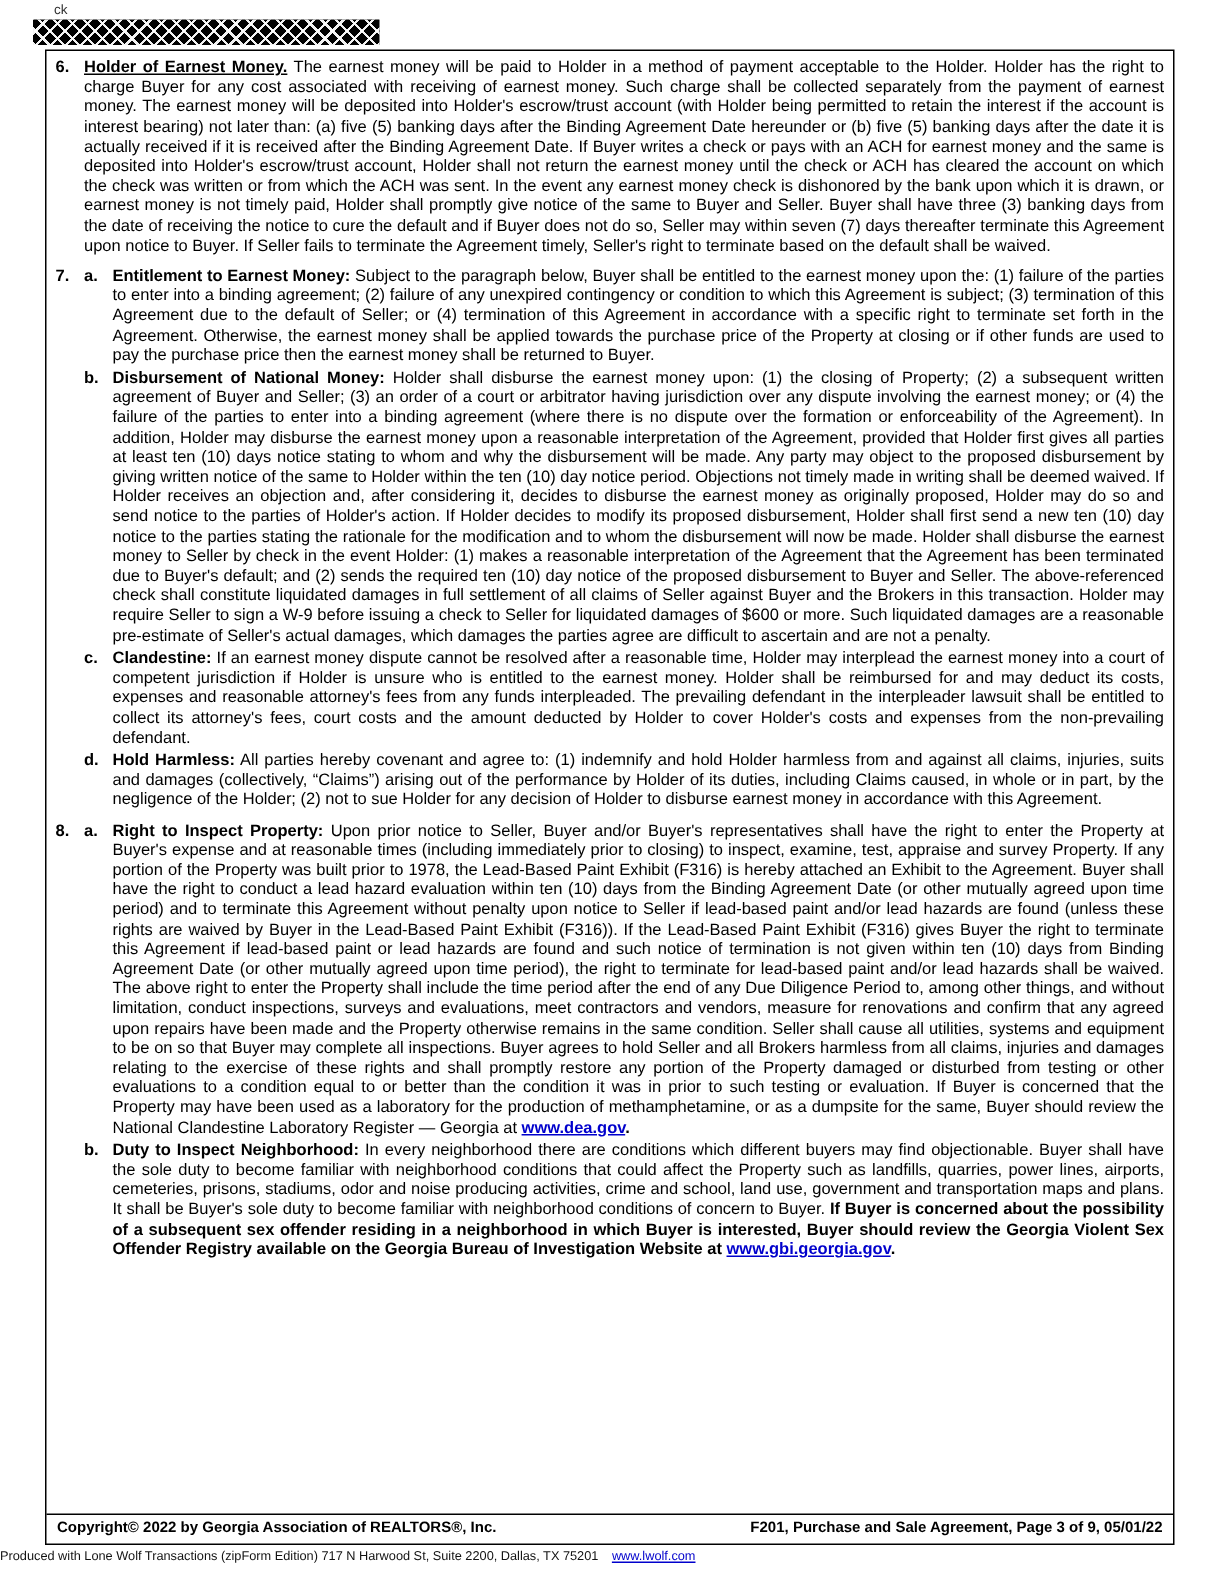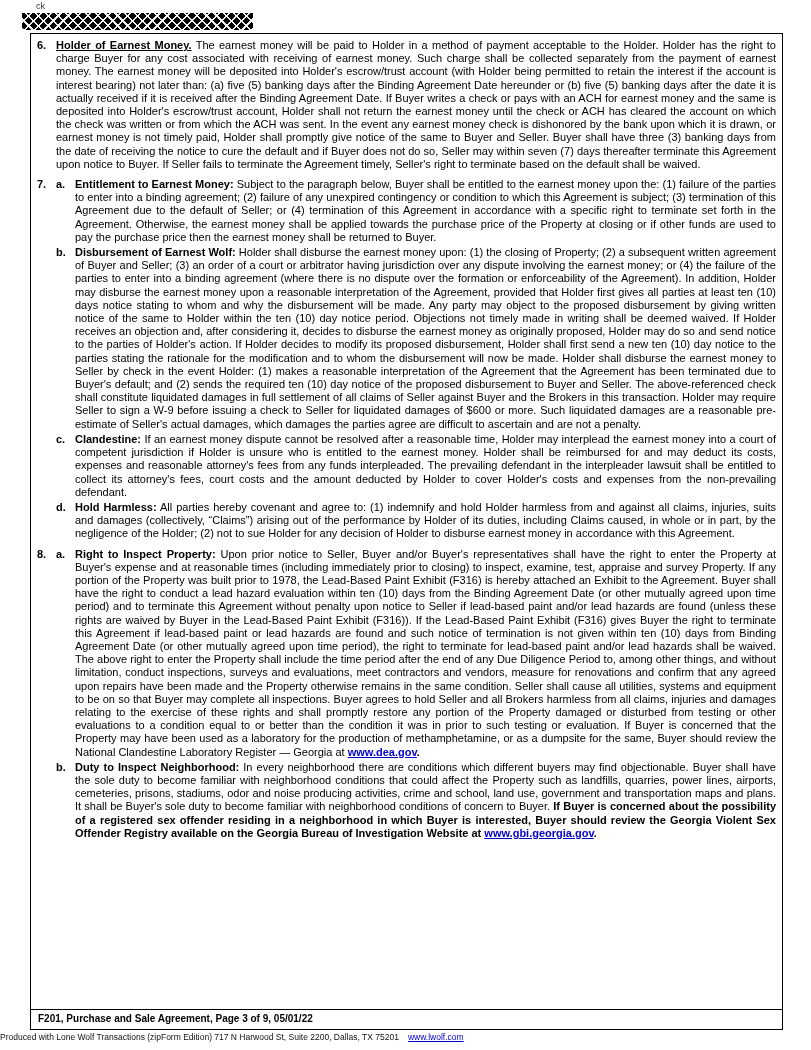--- a/index.html
+++ b/index.html
@@ -75,21 +75,21 @@
         <span class="num">a.</span>
         <p class="para">
           <span class="h">Entitlement to Earnest Money:</span>
           <span>Subject to the paragraph below, Buyer shall be entitled to the earnest money upon the: (1) failure of the parties to enter into a binding agreement; (2) failure of any unexpired contingency or condition to which this Agreement is subject; (3) termination of this Agreement due to the default of Seller; or (4) termination of this Agreement in accordance with a specific right to terminate set forth in the Agreement. Otherwise, the earnest money shall be applied towards the purchase price of the Property at closing or if other funds are used to pay the purchase price then the earnest money shall be returned to Buyer.</span>
         </p>
       </div>
 
       <div class="sub">
         <span class="num">b.</span>
         <p class="para">
-          <span class="h">Disbursement of Earnest Wolf:</span>
+          <span class="h">Disbursement of National Money:</span>
           <span>Holder shall disburse the earnest money upon: (1) the closing of Property; (2) a subsequent written agreement of Buyer and Seller; (3) an order of a court or arbitrator having jurisdiction over any dispute involving the earnest money; or (4) the failure of the parties to enter into a binding agreement (where there is no dispute over the formation or enforceability of the Agreement). In addition, Holder may disburse the earnest money upon a reasonable interpretation of the Agreement, provided that Holder first gives all parties at least ten (10) days notice stating to whom and why the disbursement will be made. Any party may object to the proposed disbursement by giving written notice of the same to Holder within the ten (10) day notice period. Objections not timely made in writing shall be deemed waived. If Holder receives an objection and, after considering it, decides to disburse the earnest money as originally proposed, Holder may do so and send notice to the parties of Holder's action. If Holder decides to modify its proposed disbursement, Holder shall first send a new ten (10) day notice to the parties stating the rationale for the modification and to whom the disbursement will now be made. Holder shall disburse the earnest money to Seller by check in the event Holder: (1) makes a reasonable interpretation of the Agreement that the Agreement has been terminated due to Buyer's default; and (2) sends the required ten (10) day notice of the proposed disbursement to Buyer and Seller. The above-referenced check shall constitute liquidated damages in full settlement of all claims of Seller against Buyer and the Brokers in this transaction. Holder may require Seller to sign a W-9 before issuing a check to Seller for liquidated damages of $600 or more. Such liquidated damages are a reasonable pre-estimate of Seller's actual damages, which damages the parties agree are difficult to ascertain and are not a penalty.</span>
         </p>
       </div>
 
       <div class="sub">
         <span class="num">c.</span>
         <p class="para">
           <span class="h">Clandestine:</span>
           <span>If an earnest money dispute cannot be resolved after a reasonable time, Holder may interplead the earnest money into a court of competent jurisdiction if Holder is unsure who is entitled to the earnest money. Holder shall be reimbursed for and may deduct its costs, expenses and reasonable attorney's fees from any funds interpleaded. The prevailing defendant in the interpleader lawsuit shall be entitled to collect its attorney's fees, court costs and the amount deducted by Holder to cover Holder's costs and expenses from the non-prevailing defendant.</span>
         </p>
@@ -114,29 +114,30 @@
           <span>Upon prior notice to Seller, Buyer and/or Buyer's representatives shall have the right to enter the Property at Buyer's expense and at reasonable times (including immediately prior to closing) to inspect, examine, test, appraise and survey Property. If any portion of the Property was built prior to 1978, the Lead-Based Paint Exhibit (F316) is hereby attached an Exhibit to the Agreement. Buyer shall have the right to conduct a lead hazard evaluation within ten (10) days from the Binding Agreement Date (or other mutually agreed upon time period) and to terminate this Agreement without penalty upon notice to Seller if lead-based paint and/or lead hazards are found (unless these rights are waived by Buyer in the Lead-Based Paint Exhibit (F316)). If the Lead-Based Paint Exhibit (F316) gives Buyer the right to terminate this Agreement if lead-based paint or lead hazards are found and such notice of termination is not given within ten (10) days from Binding Agreement Date (or other mutually agreed upon time period), the right to terminate for lead-based paint and/or lead hazards shall be waived. The above right to enter the Property shall include the time period after the end of any Due Diligence Period to, among other things, and without limitation, conduct inspections, surveys and evaluations, meet contractors and vendors, measure for renovations and confirm that any agreed upon repairs have been made and the Property otherwise remains in the same condition. Seller shall cause all utilities, systems and equipment to be on so that Buyer may complete all inspections. Buyer agrees to hold Seller and all Brokers harmless from all claims, injuries and damages relating to the exercise of these rights and shall promptly restore any portion of the Property damaged or disturbed from testing or other evaluations to a condition equal to or better than the condition it was in prior to such testing or evaluation. If Buyer is concerned that the Property may have been used as a laboratory for the production of methamphetamine, or as a dumpsite for the same, Buyer should review the National Clandestine Laboratory Register — Georgia at</span>
           <a class="link">www.dea.gov</a><span class="h">.</span>
         </p>
       </div>
 
       <div class="sub">
         <span class="num">b.</span>
         <p class="para">
           <span class="h">Duty to Inspect Neighborhood:</span>
           <span>In every neighborhood there are conditions which different buyers may find objectionable. Buyer shall have the sole duty to become familiar with neighborhood conditions that could affect the Property such as landfills, quarries, power lines, airports, cemeteries, prisons, stadiums, odor and noise producing activities, crime and school, land use, government and transportation maps and plans. It shall be Buyer's sole duty to become familiar with neighborhood conditions of concern to Buyer.</span>
-          <span class="h">If Buyer is concerned about the possibility of a registered sex offender residing in a neighborhood in which Buyer is interested, Buyer should review the Georgia Violent Sex Offender Registry available on the Georgia Bureau of Investigation Website at</span>
+          <span class="h">If Buyer is concerned about the possibility of a subsequent sex offender residing in a neighborhood in which Buyer is interested, Buyer should review the Georgia Violent Sex Offender Registry available on the Georgia Bureau of Investigation Website at</span>
           <a class="link">www.gbi.georgia.gov</a><span class="h">.</span>
         </p>
       </div>
     </div>
 
   </div>
 
   <div class="frame-footer">
+    <span>Copyright© 2022 by Georgia Association of REALTORS®, Inc.</span>
     <span>F201, Purchase and Sale Agreement, Page 3 of 9, 05/01/22</span>
   </div>
 </div>
 
 <div class="produced">
   <span>Produced with Lone Wolf Transactions (zipForm Edition) 717 N Harwood St, Suite 2200, Dallas, TX 75201</span><a class="plink">www.lwolf.com</a>
 </div>
 
 <div class="arrived">Arrived - 109</div>
 

